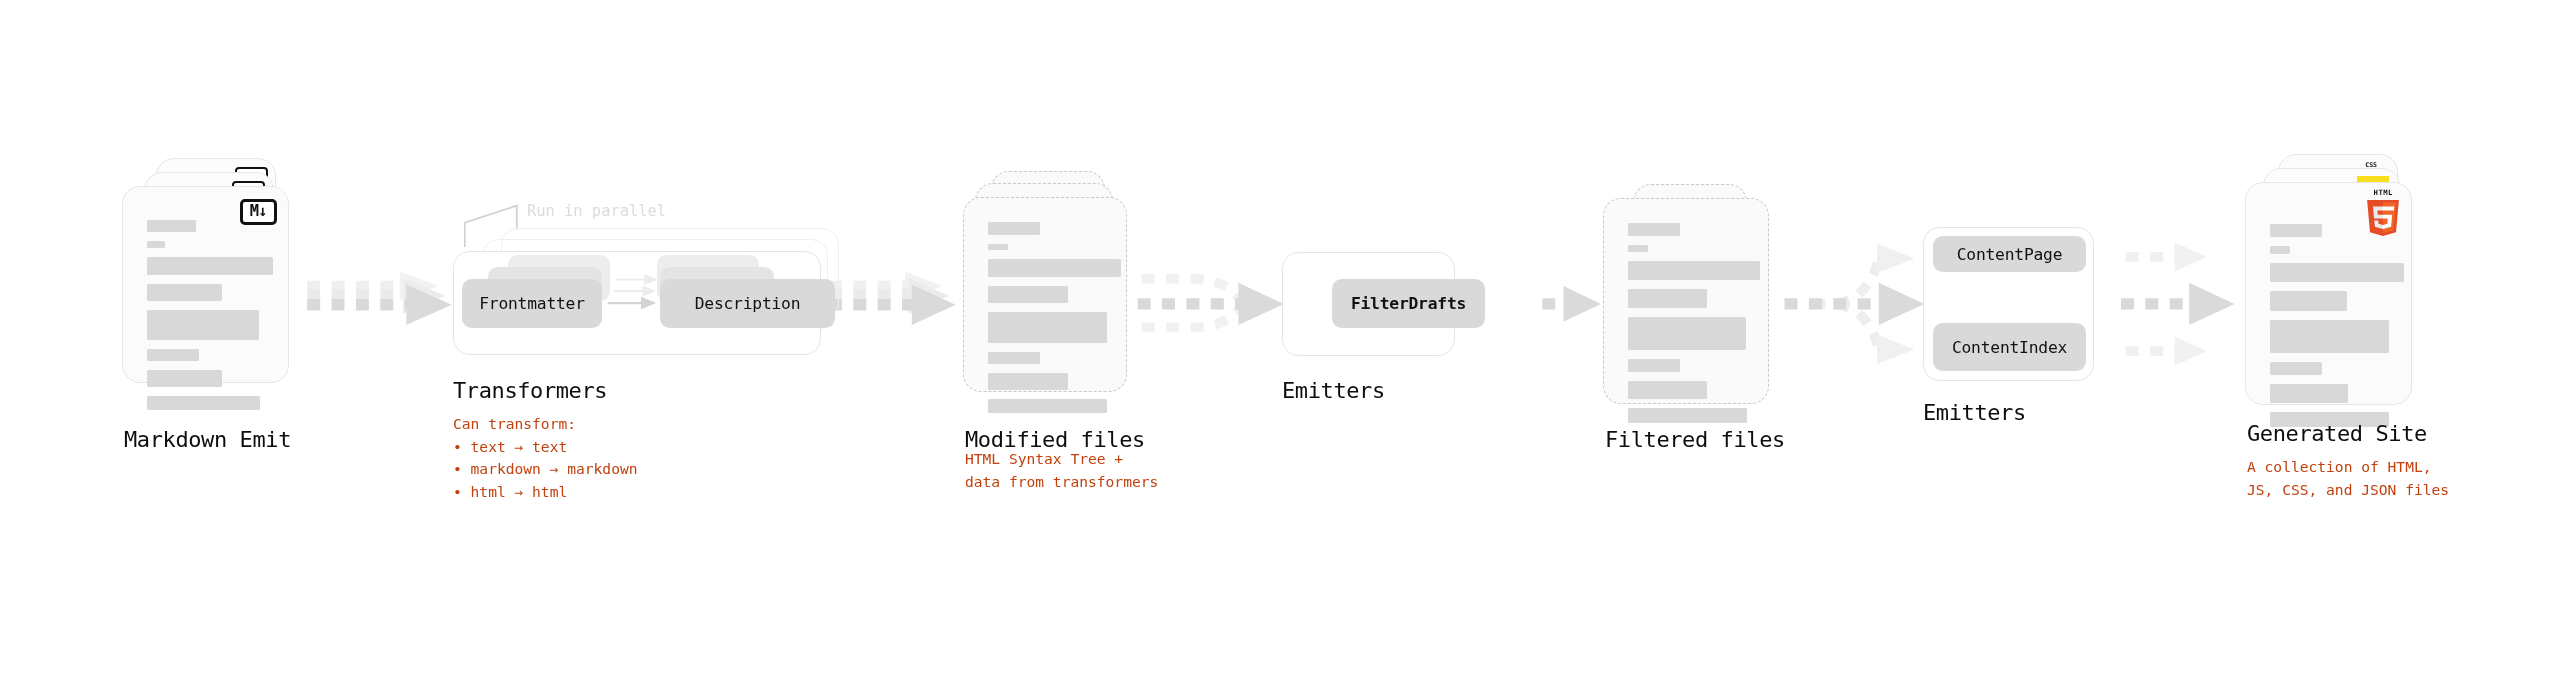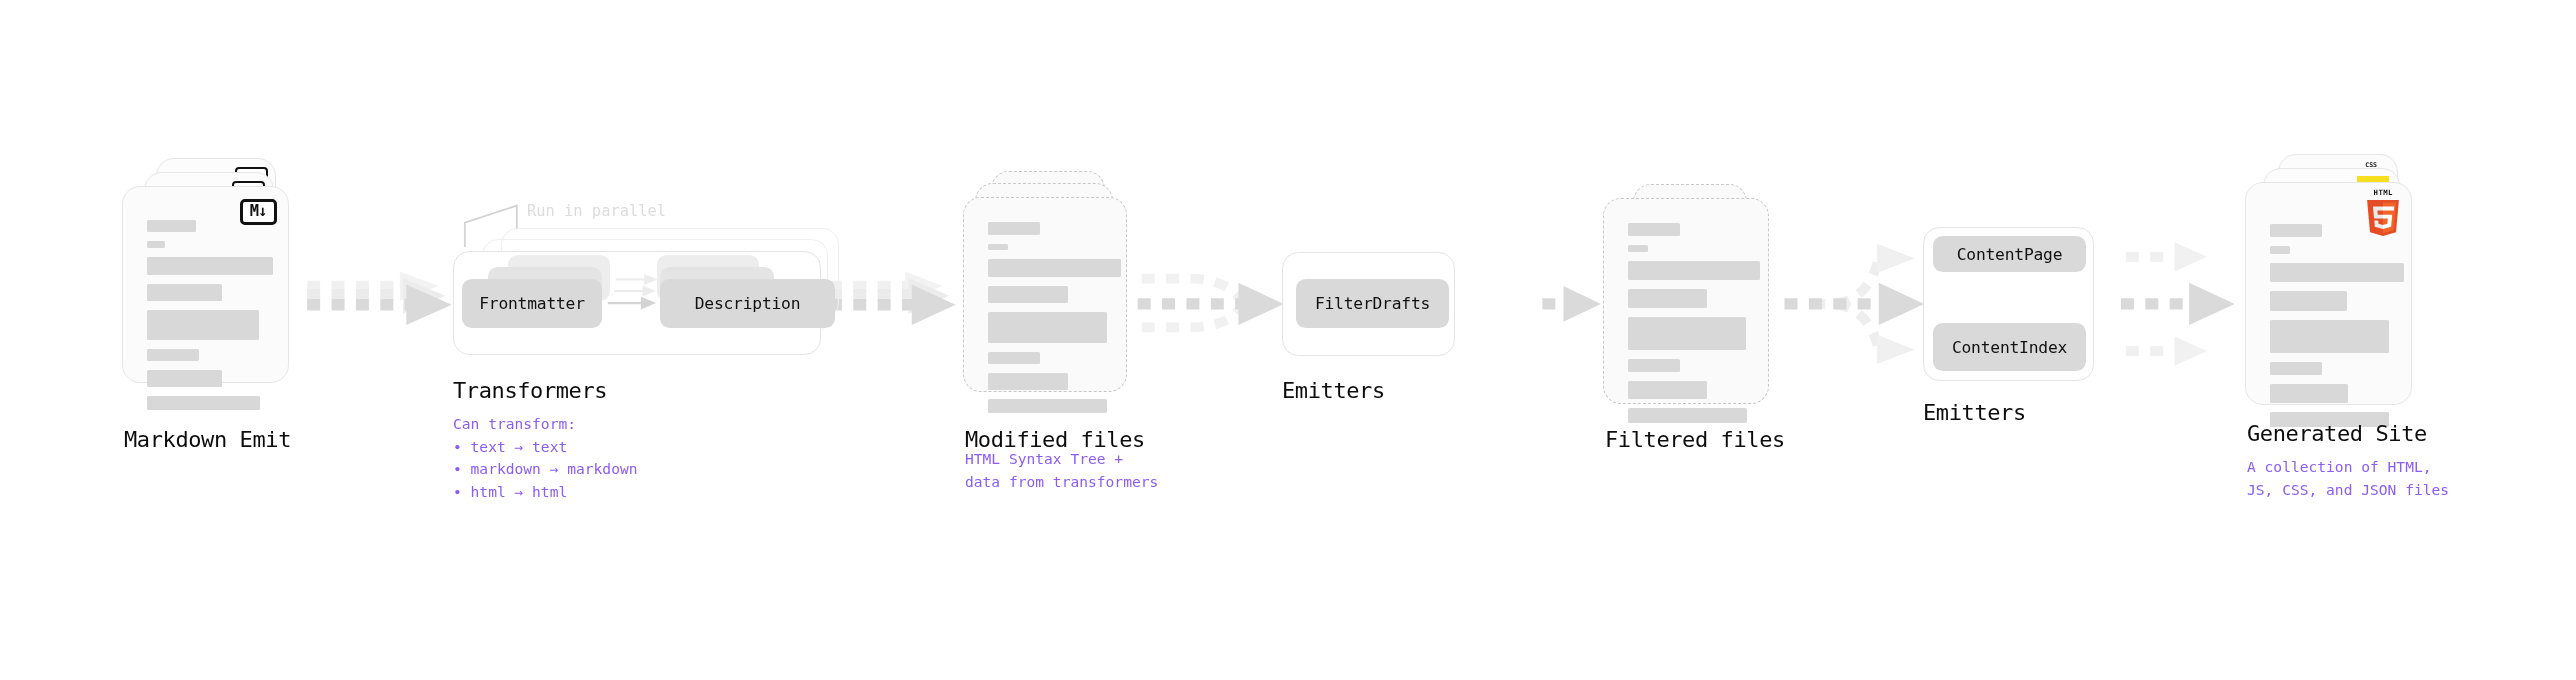--- a/index.html
+++ b/index.html
@@ -47,21 +47,21 @@
   .css-badge .rule { height: 3.3px; background: #2965f1; margin-top: 0.8px; border-radius: 0.8px; }
   .js-badge { width: 32.5px; height: 18px; background: #f7df1e; }
 
   
   .title {
     position: absolute;
     font-size: 22px; color: #0d0d0d; white-space: nowrap; letter-spacing: -0.4px;
   }
   .subtitle {
     position: absolute;
-    font-size: 14.6px; color: #8b5cf6; line-height: 1.55; white-space: pre-line;
+    font-size: 14.6px; color: #c2410c; line-height: 1.55; white-space: pre-line;
   }
 
   
   .groupbox {
     position: absolute;
     border: 1.6px solid #e4e4e4;
     border-radius: 16.3px;
     background: #ffffff;
   }
   .groupbox.faint { border-color: #efefef; background: transparent; }
@@ -238,21 +238,21 @@
         <div class="bar" style="width:119px;height:14px;"></div>
       </div>
     </div>
   </div>
   <div class="title" style="left:965px; top:427px;">Modified files</div>
   <div class="subtitle" style="left:965px; top:448px; width:268px;">HTML Syntax Tree +
 data from transformers</div>
 
   <div>
     <div class="groupbox" style="left:1282px; top:252px; width:173px; height:104px;"></div>
-    <div class="chip" style="left:1296px; top:279px; width:153px; height:49px;">
+    <div class="chip" style="left:1332px; top:279px; width:153px; height:49px;font-weight:bold;">
       <span>FilterDrafts</span>
     </div>
   </div>
   <div class="title" style="left:1282px; top:378px;">Emitters</div>
 
   <div class="docstack" style="left:1603px; top:184px;">
     <div class="doccard dashed" style="left:30px; top:0px; width:114px; height:42px;"></div>
     <div class="doccard dashed" style="left:0px; top:14px; width:166px; height:206px;">
       <div class="doc-body" style="top:24.4px;">
         <div class="bar" style="width:52px;height:13px;"></div>

